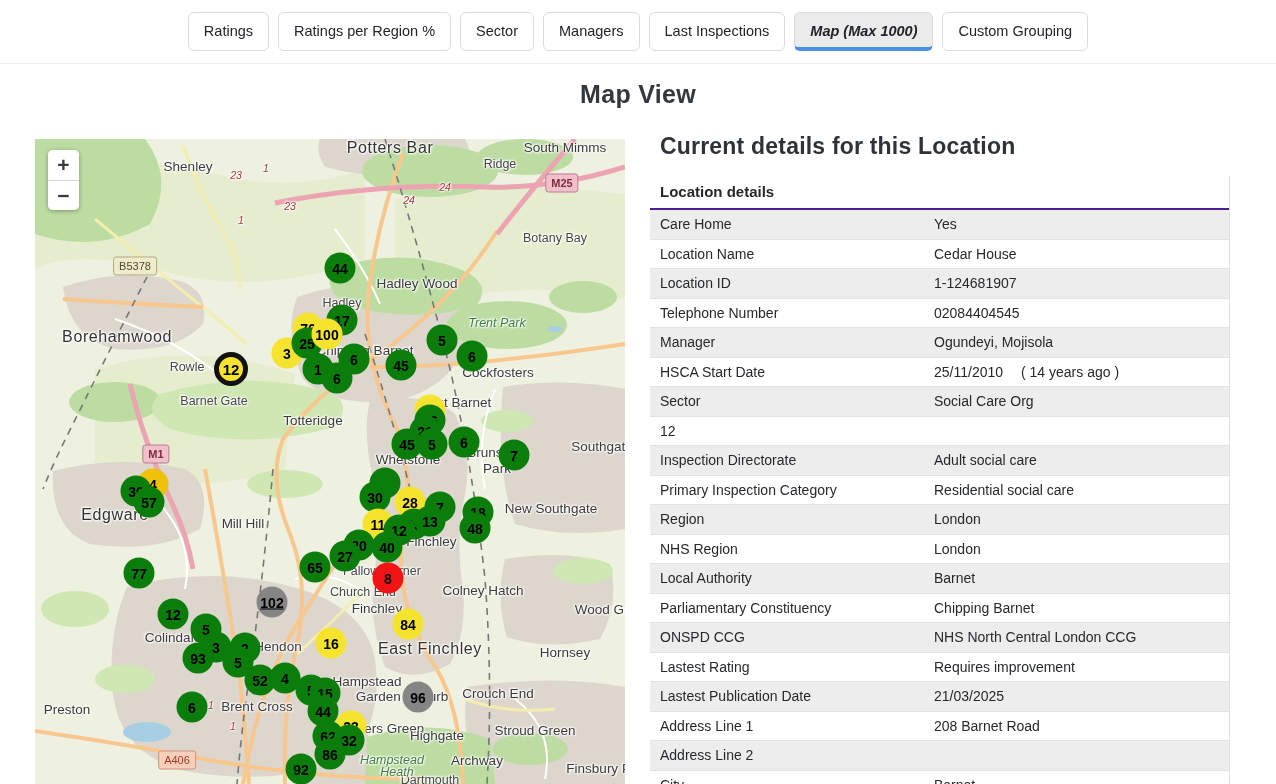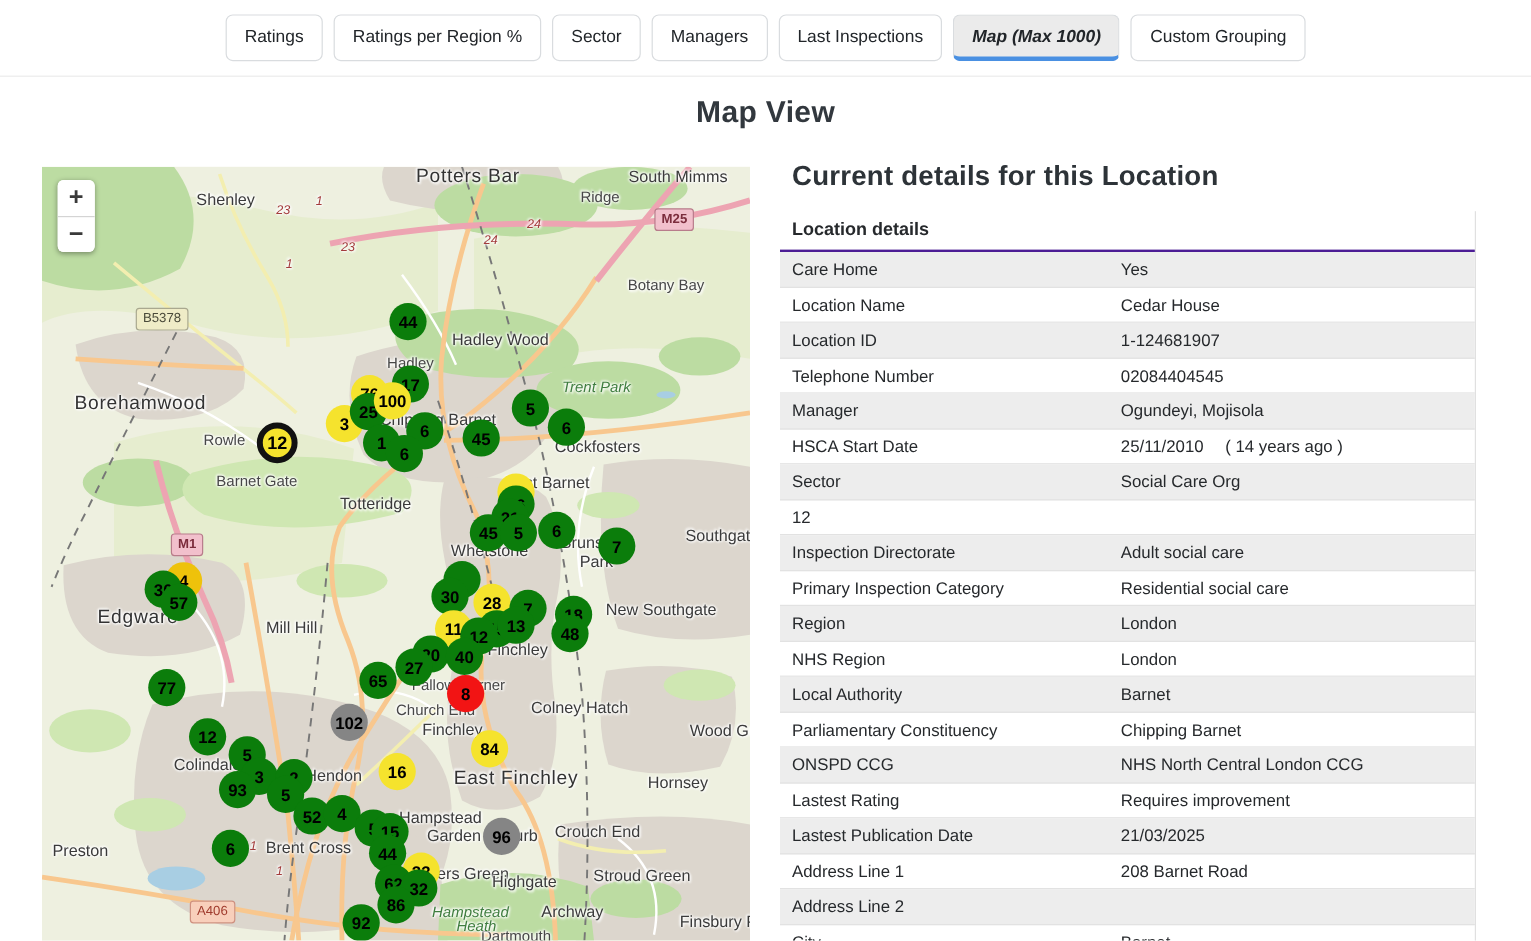--- a/index.html
+++ b/index.html
@@ -260,21 +260,21 @@
         <div class="marker mk-green" style="left: 379px; top: 385px;">15</div>
         <div class="marker mk-green" style="left: 395px; top: 382px;">13</div>
         <div class="marker mk-green" style="left: 364px; top: 391px;">12</div>
         <div class="marker mk-green" style="left: 443px; top: 373px;">18</div>
         <div class="marker mk-green" style="left: 440px; top: 389px;">48</div>
         <div class="marker mk-green" style="left: 324px; top: 406px;">20</div>
         <div class="marker mk-green" style="left: 352px; top: 408px;">40</div>
         <div class="marker mk-green" style="left: 310px; top: 417px;">27</div>
         <div class="marker mk-green" style="left: 280px; top: 428px;">65</div>
         <div class="marker mk-red" style="left: 353px; top: 439px;">8</div>
-        <div class="marker mk-gray" style="left: 256px; top: 463px;">102</div>
+        <div class="marker mk-gray" style="left: 237px; top: 463px; text-decoration: underline;">102</div>
         <div class="marker mk-yellow" style="left: 373px; top: 485px;">84</div>
         <div class="marker mk-yellow" style="left: 296px; top: 504px;">16</div>
         <div class="marker mk-green" style="left: 138px; top: 475px;">12</div>
         <div class="marker mk-green" style="left: 171px; top: 490px;">5</div>
         <div class="marker mk-green" style="left: 181px; top: 508px;">3</div>
         <div class="marker mk-green" style="left: 210px; top: 509px;">2</div>
         <div class="marker mk-green" style="left: 163px; top: 519px;">93</div>
         <div class="marker mk-green" style="left: 203px; top: 523px;">5</div>
         <div class="marker mk-green" style="left: 225px; top: 541px;">52</div>
         <div class="marker mk-green" style="left: 250px; top: 539px;">4</div>

